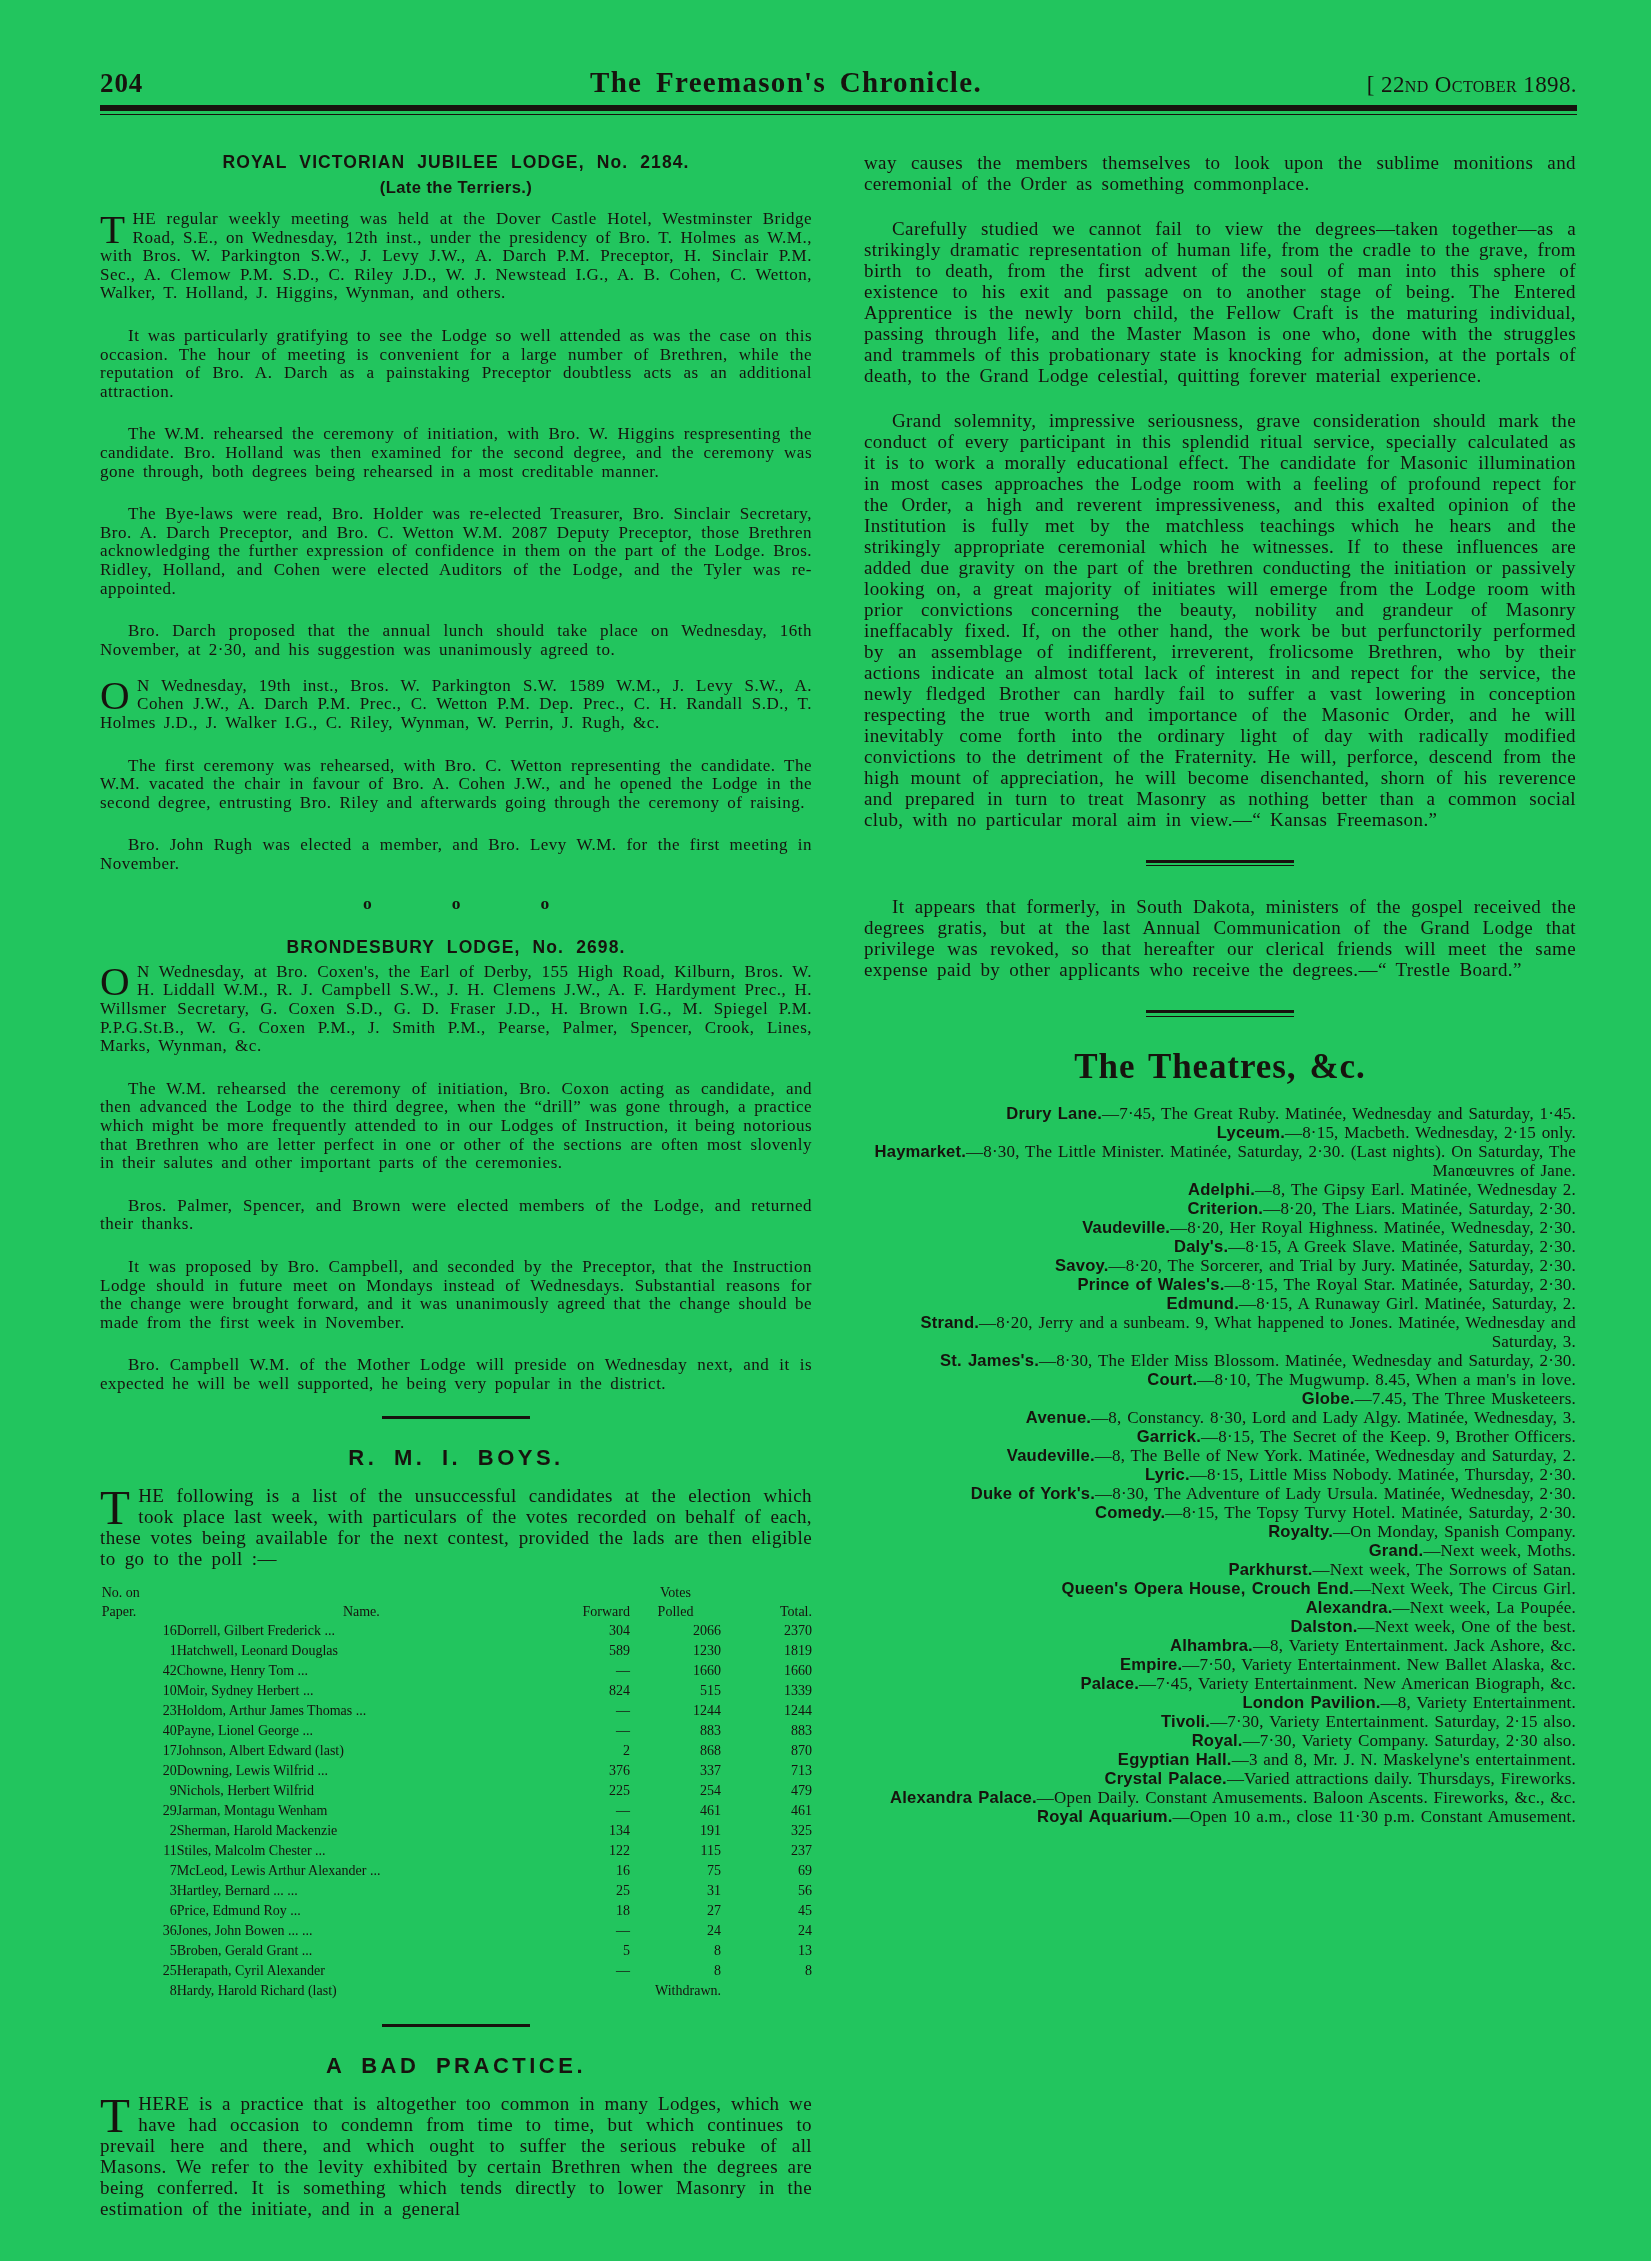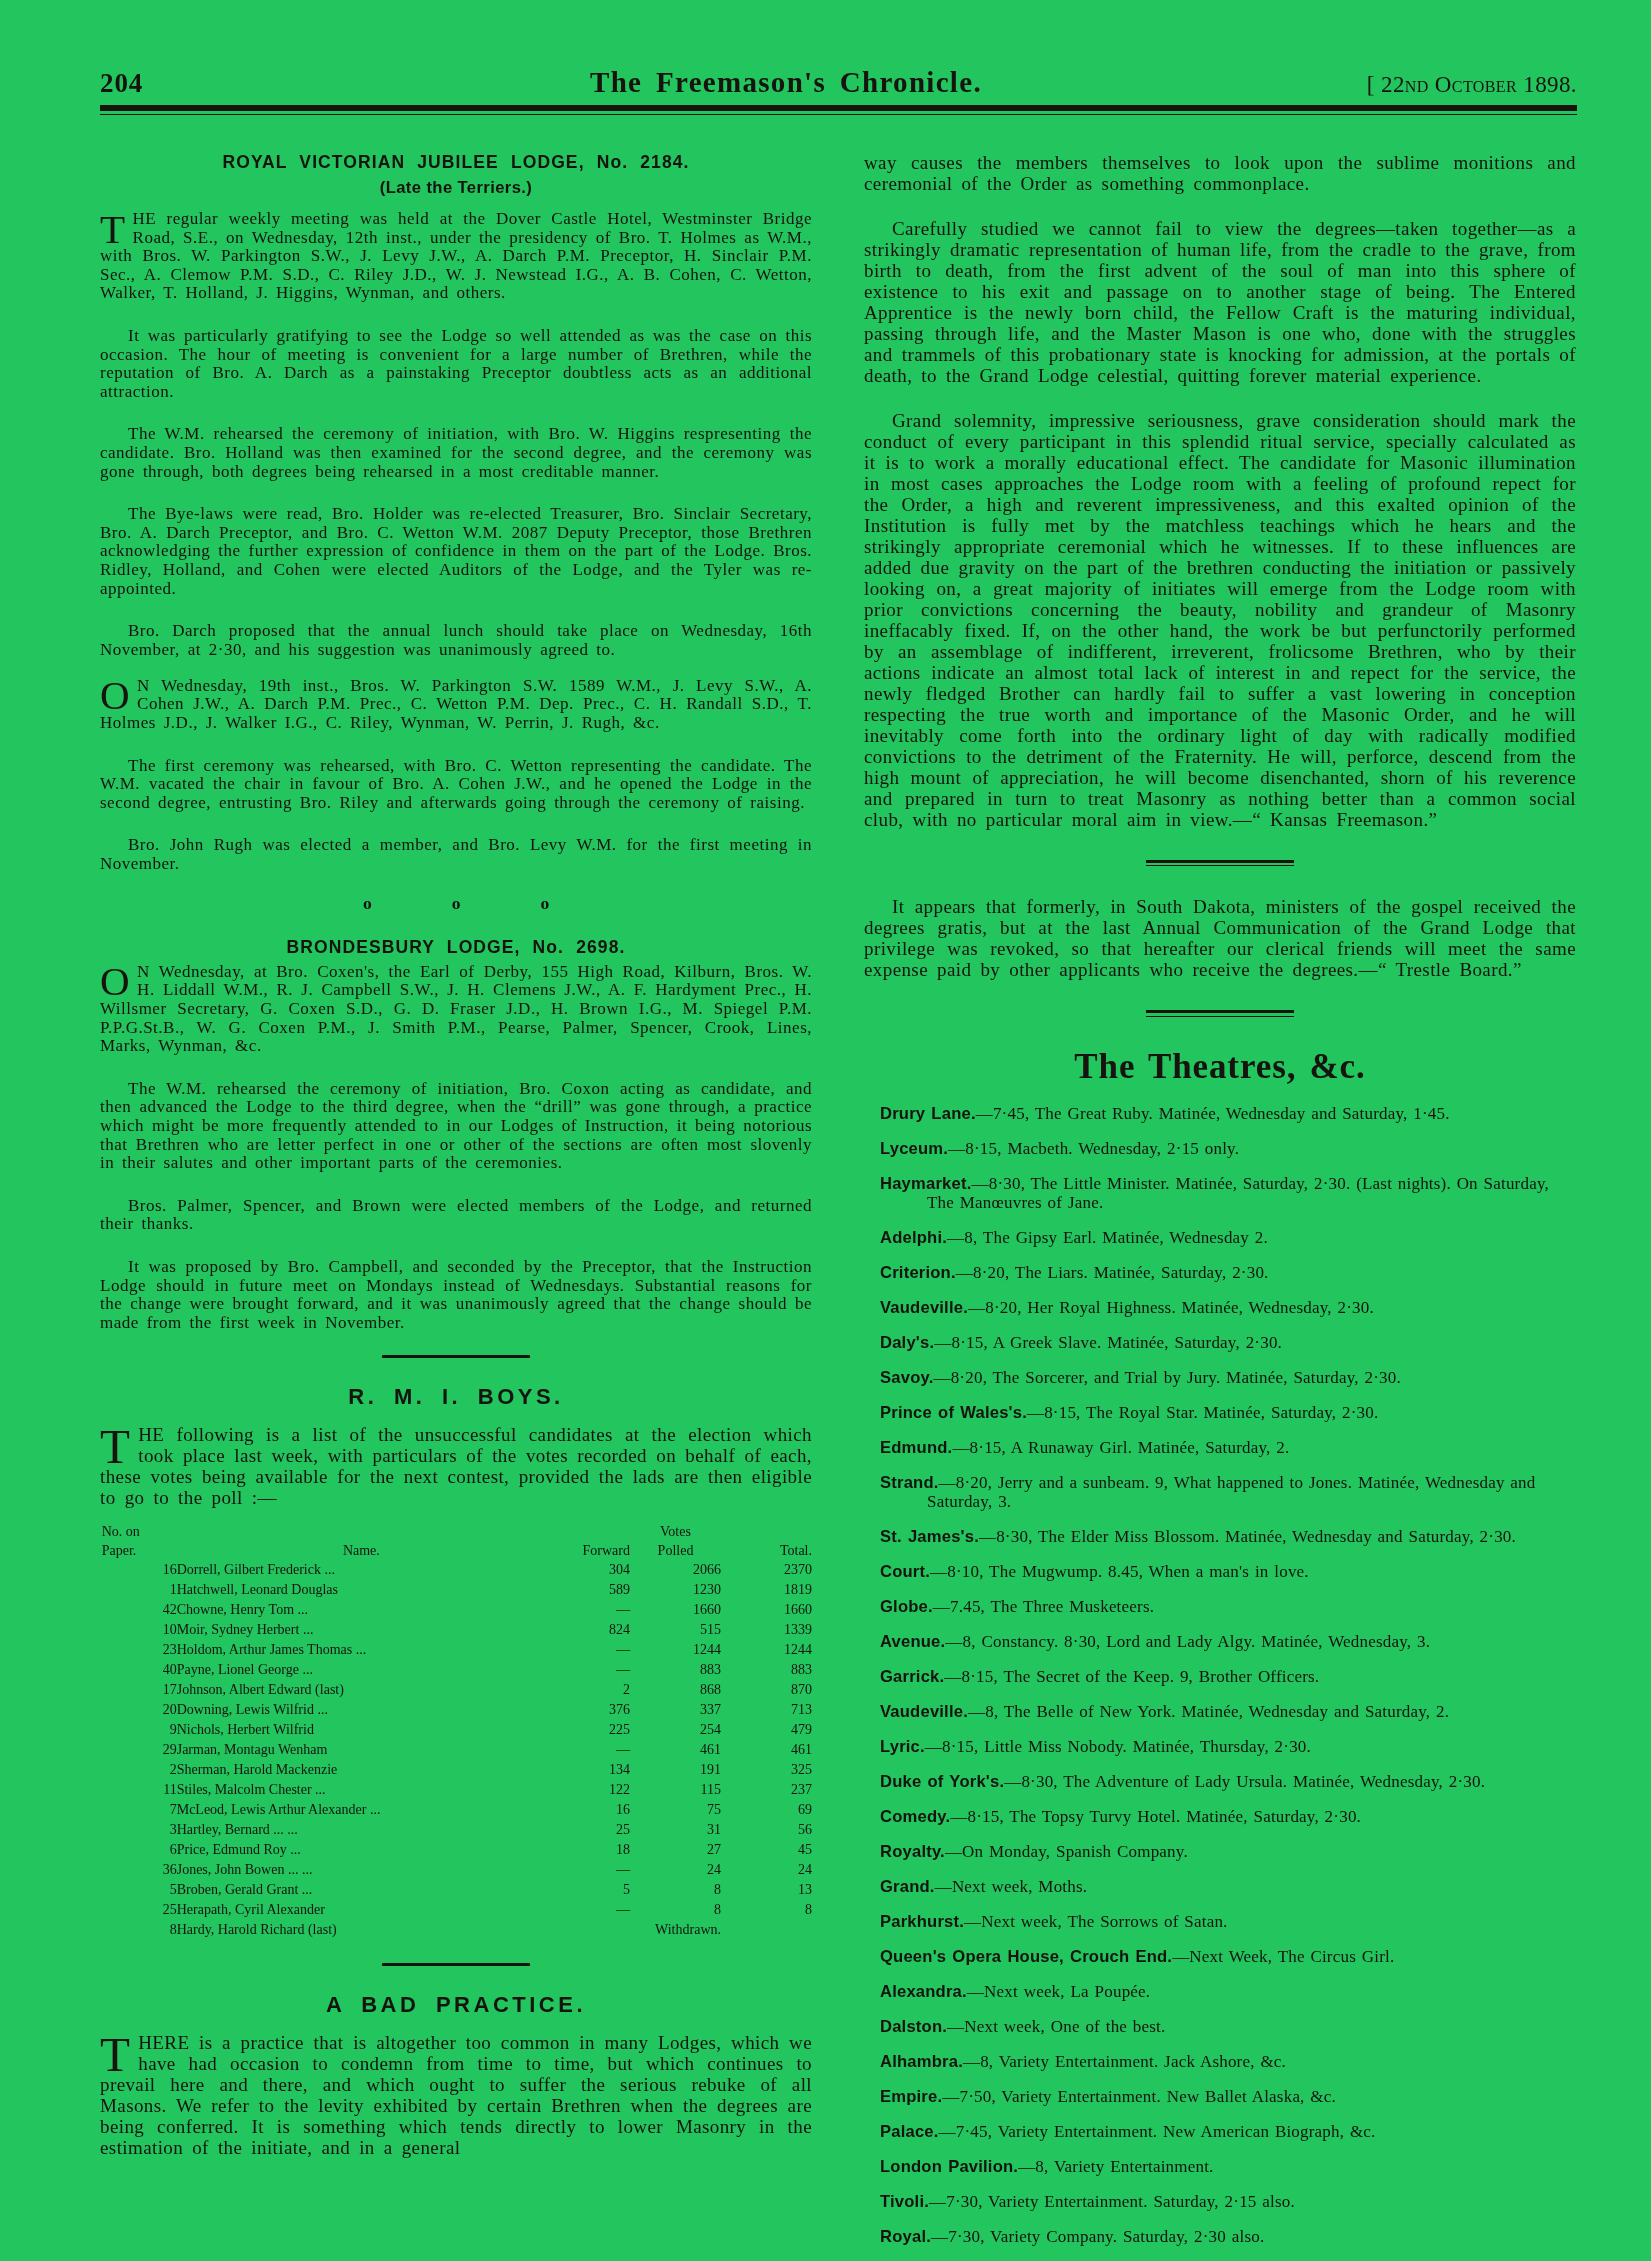--- a/index.html
+++ b/index.html
@@ -48,21 +48,21 @@
   .th-stack span { display:block; text-align:center; }
   .c-no  { width:75px;  text-align:right; padding-right:5.2px; }
   .c-name{ text-align:left; padding-left:33px; }
   .c-fwd { width:84px;  text-align:right; }
   .c-pol { width:91px; text-align:right; }
   .c-tot { width:91px; text-align:right; padding-right:5.2px; }
   th.c-no { text-align:left; padding-left:1.7px; }
   th.c-name { text-align:center; }
   
   .theatres-title { margin:23px 0 17.5px; text-align:center; font-size:35px; font-weight:bold; letter-spacing:0.9px; word-spacing:3.5px; }
-  .theatre-entry { margin:16px; padding-left:47px; text-indent:-47px; text-align:left; font-size:17px; line-height:19px; letter-spacing:0.2px; word-spacing:1.3px; }
+  .theatre-entry { margin:0; padding-left:47px; text-indent:-47px; text-align:right; font-size:17px; line-height:19px; letter-spacing:0.2px; word-spacing:1.3px; }
   .theatre-name { font-family:"Liberation Sans", sans-serif; font-weight:bold; font-size:16.6px; }
 </style>
 </head>
 <body>
 
 <div class="page">
 
   <header class="masthead">
     <div class="page-number">204</div>
     <div class="paper-title">The Freemason's Chronicle.</div>
@@ -98,20 +98,21 @@
       <span class="o-mark">o</span><span class="o-mark">o</span><span class="o-mark">o</span></div>
 
       <h3 class="art-title">BRONDESBURY LODGE, No. 2698.</h3>
 
       <p class="para body-sm dropcap-para"><span class="dropcap">O</span><span>N Wednesday, at Bro. Coxen's, the Earl of Derby, 155 High Road, Kilburn, Bros. W. H. Liddall W.M., R. J. Campbell S.W., J. H. Clemens J.W., A. F. Hardyment Prec., H. Willsmer Secretary, G. Coxen S.D., G. D. Fraser J.D., H. Brown I.G., M. Spiegel P.M. P.P.G.St.B., W. G. Coxen P.M., J. Smith P.M., Pearse, Palmer, Spencer, Crook, Lines, Marks, Wynman, &amp;c.</span></p>
       <div>
 
       <p class="para body-sm indent">The W.M. rehearsed the ceremony of initiation, Bro. Coxon acting as candidate, and then advanced the Lodge to the third degree, when the “drill” was gone through, a practice which might be more frequently attended to in our Lodges of Instruction, it being notorious that Brethren who are letter perfect in one or other of the sections are often most slovenly in their salutes and other important parts of the ceremonies.</p>
           <p class="para body-sm indent">Bros. Palmer, Spencer, and Brown were elected members of the Lodge, and returned their thanks.</p>
           <p class="para body-sm indent">It was proposed by Bro. Campbell, and seconded by the Preceptor, that the Instruction Lodge should in future meet on Mondays instead of Wednesdays. Substantial reasons for the change were brought forward, and it was unanimously agreed that the change should be made from the first week in November.</p>
+          <p class="para body-sm indent">Bro. Campbell W.M. of the Mother Lodge will preside on Wednesday next, and it is expected he will be well supported, he being very popular in the district.</p>
         </div>
 
       <div class="rule-short"></div>
 
       <h3 class="art-title-lg">R. M. I. BOYS.</h3>
 
       <p class="para lead dropcap-para"><span class="dropcap dropcap-lg">T</span><span>HE following is a list of the unsuccessful candidates at the election which took place last week, with particulars of the votes recorded on behalf of each, these votes being available for the next contest, provided the lads are then eligible to go to the poll :—</span></p>
 
       <table class="votes-table">
         <thead>

